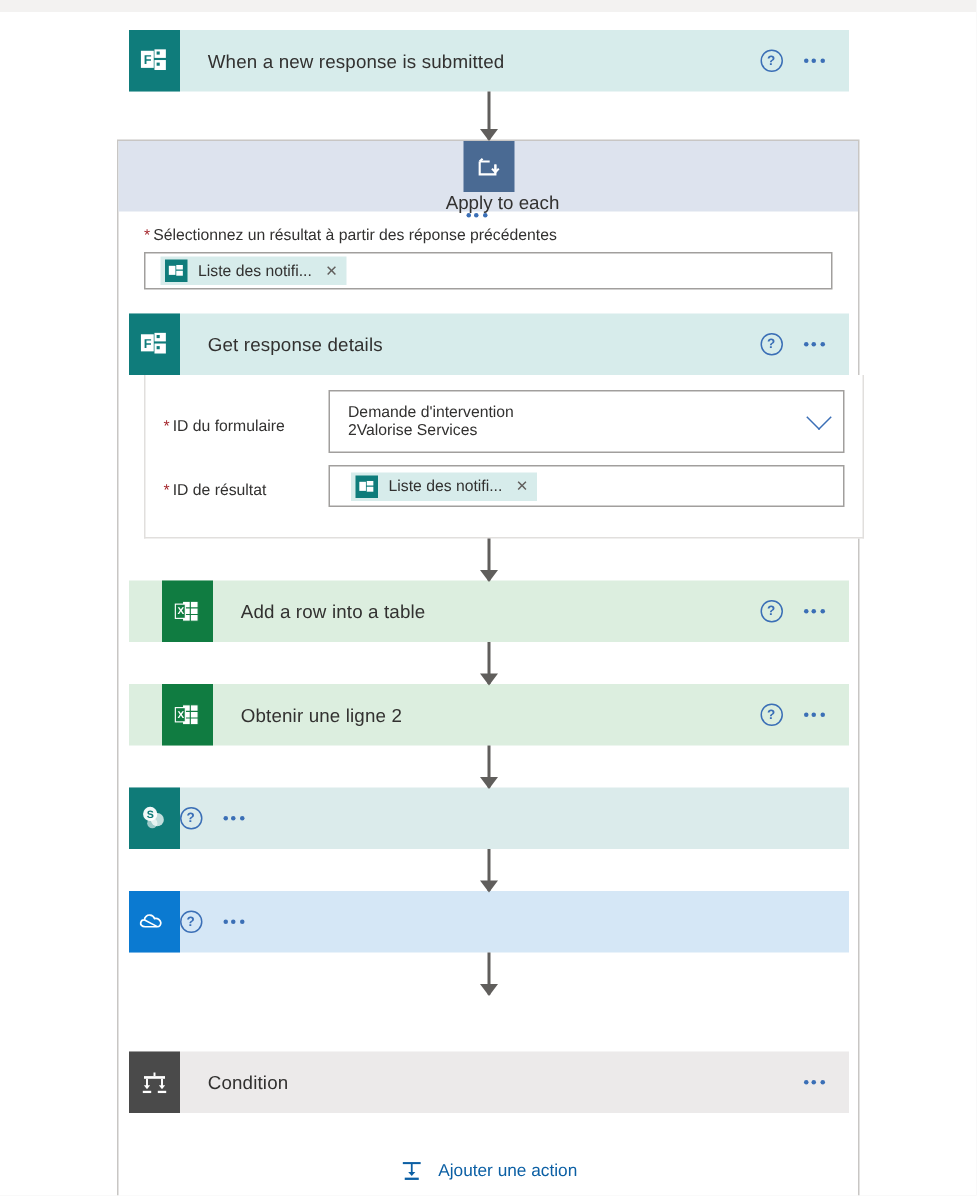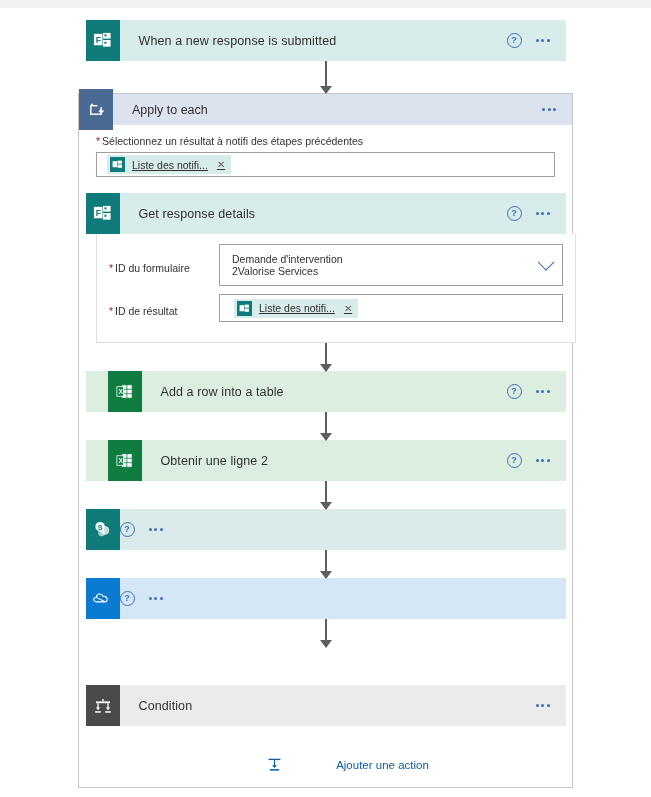--- a/index.html
+++ b/index.html
@@ -119,21 +119,22 @@
   .loop-box {
     width: 495px;
     border: 1px solid #c8c6c4;
     background: #ffffff;
     box-sizing: border-box;
     padding-bottom: 14px;
   }
   .loop-header {
     display: flex;
     align-items: center;
-    height: 31px;
+    height: 47px;
+    flex-direction: column;
   }
   .loop-title {
     flex: 1 1 auto;
     padding-left: 19px;
     font-size: 12.5px;
     color: #323130;
   }
   .loop-body { padding: 10px 17px 0 17px; }
 
   .field-label {
@@ -154,21 +155,20 @@
   }
   .token {
     display: inline-flex;
     align-items: center;
     gap: 7px;
     background: #d7eceb;
     height: 19px;
     padding: 0 6px 0 3px;
     font-size: 10.5px;
     color: #323130;
-    text-decoration: underline;
   }
   .token .tok-ico {
     width: 15px; height: 15px;
     background: #0f7c7b;
     display: flex; align-items: center; justify-content: center;
   }
   .token .tok-x {
     color: #605e5c; font-size: 10px; padding-left: 2px; cursor: pointer;
   }
 
@@ -218,21 +218,20 @@
   .add-action {
     display: flex;
     align-items: center;
     gap: 9px;
     justify-content: center;
     margin-top: 30px;
   }
   .add-action span {
     font-size: 11.5px;
     color: #0b5fa4;
-    margin-left: 44px;
   }
   .top-strip {
     position: absolute; left:0; top:0; width: 651px; height: 8px;
     background: #f3f2f1;
   }
 </style>
 </head>
 <body>
 
 <div id="canvas">
@@ -282,21 +281,21 @@
             <div class="ellipsis">
                 <i></i>
                 <i></i>
                 <i></i>
               </div>
           </div>
         </div>
 
         <div class="loop-body">
           <div class="field-label">
-            <span class="req">*</span><span>Sélectionnez un résultat à notifi des étapes précédentes</span>
+            <span class="req">*</span><span>Sélectionnez un résultat à partir des réponse précédentes</span>
           </div>
           <div class="token-field">
             <span class="token">
               <span class="tok-ico">
                 <svg width="11" height="11" viewBox="0 0 20 20">
                   <rect x="1" y="4" width="8" height="11" fill="#ffffff"></rect>
                   <rect x="10" y="3" width="8" height="5.5" fill="#ffffff"></rect>
                   <rect x="10" y="10" width="8" height="6" fill="#ffffff"></rect>
                 </svg>
               </span>

